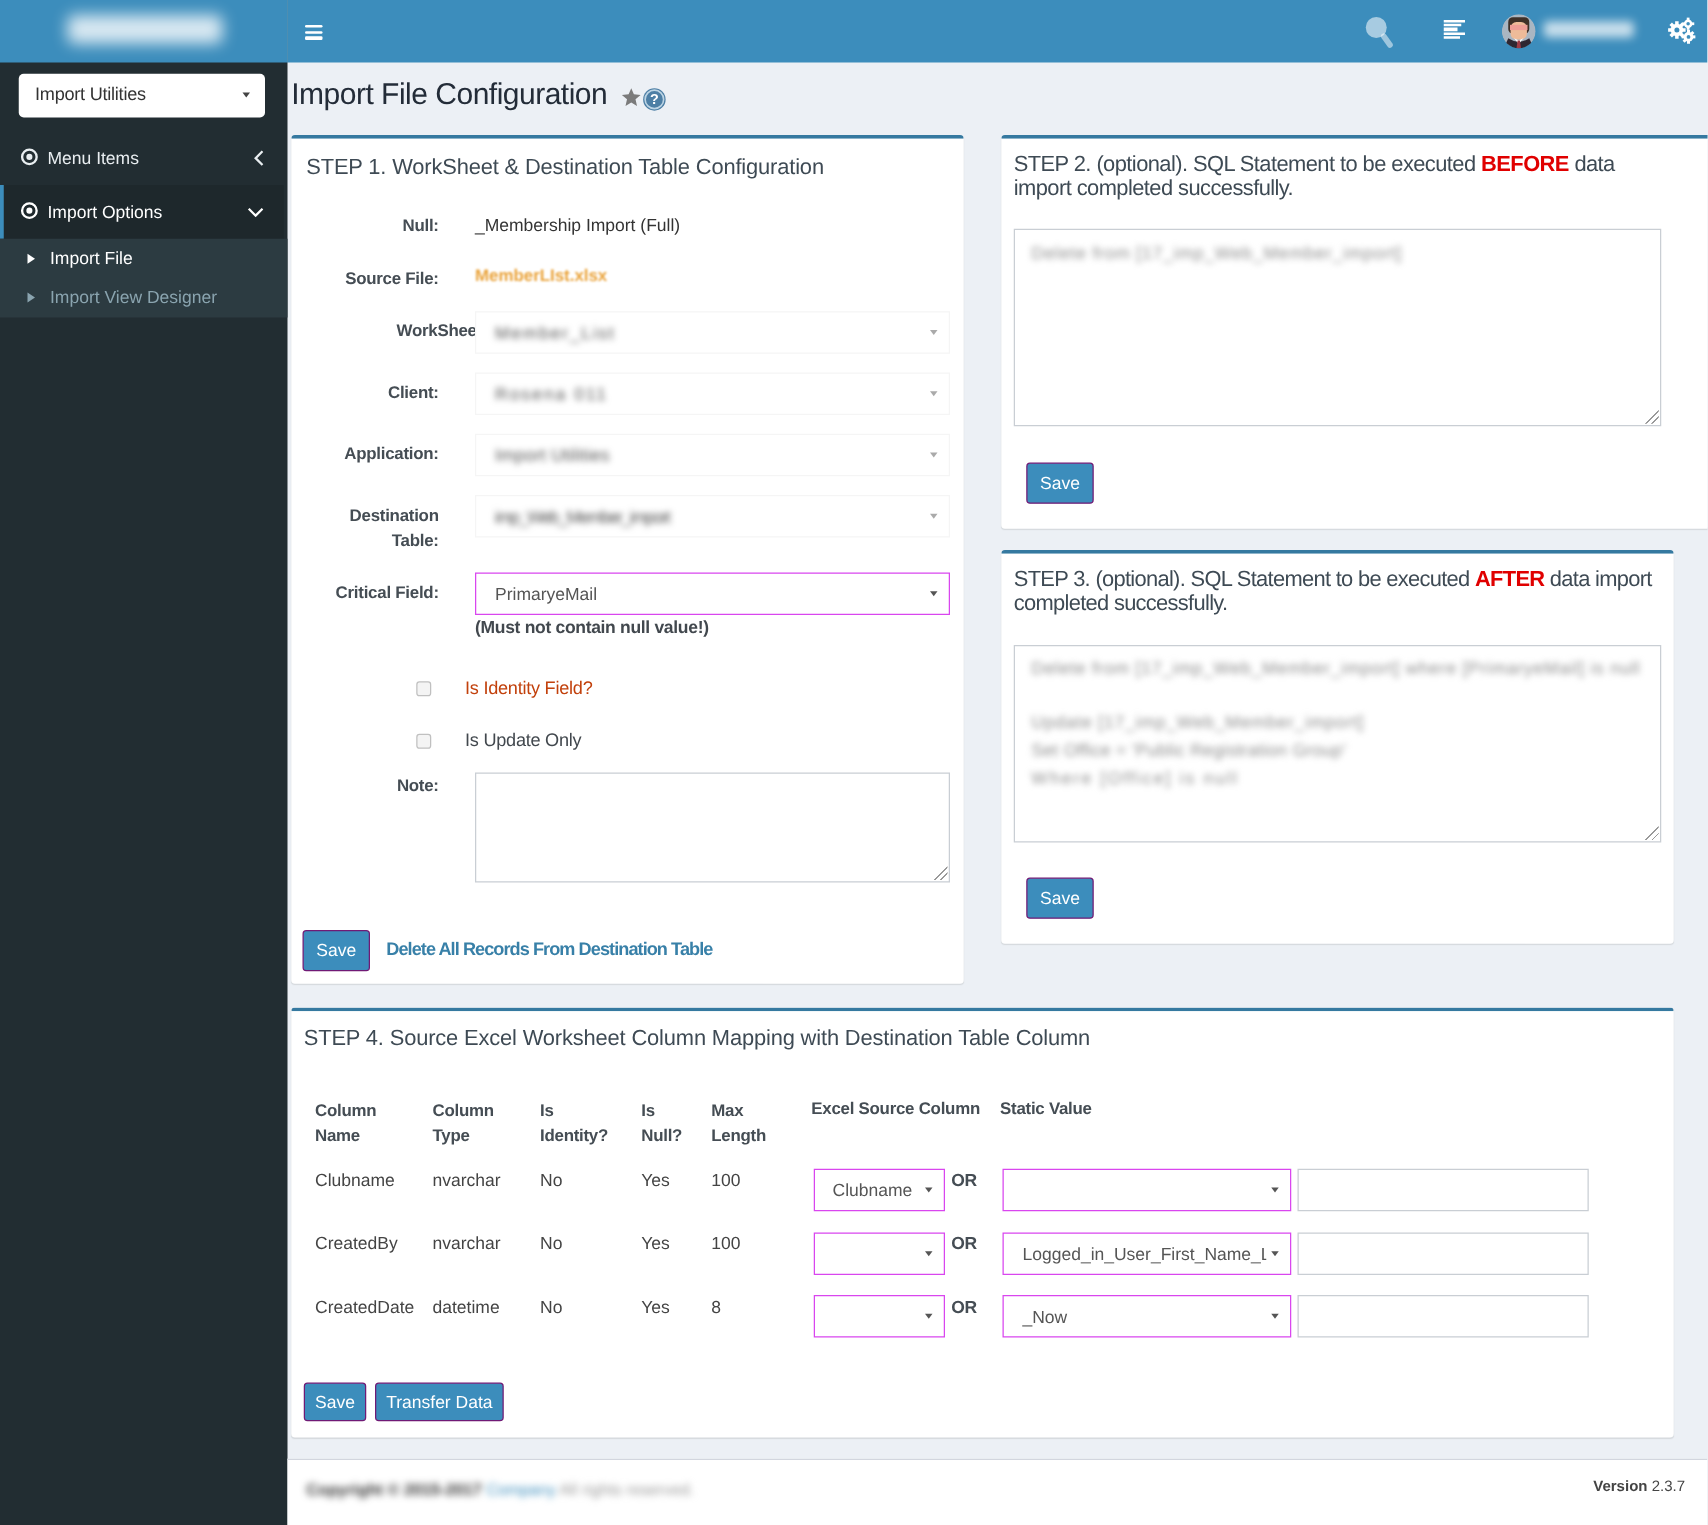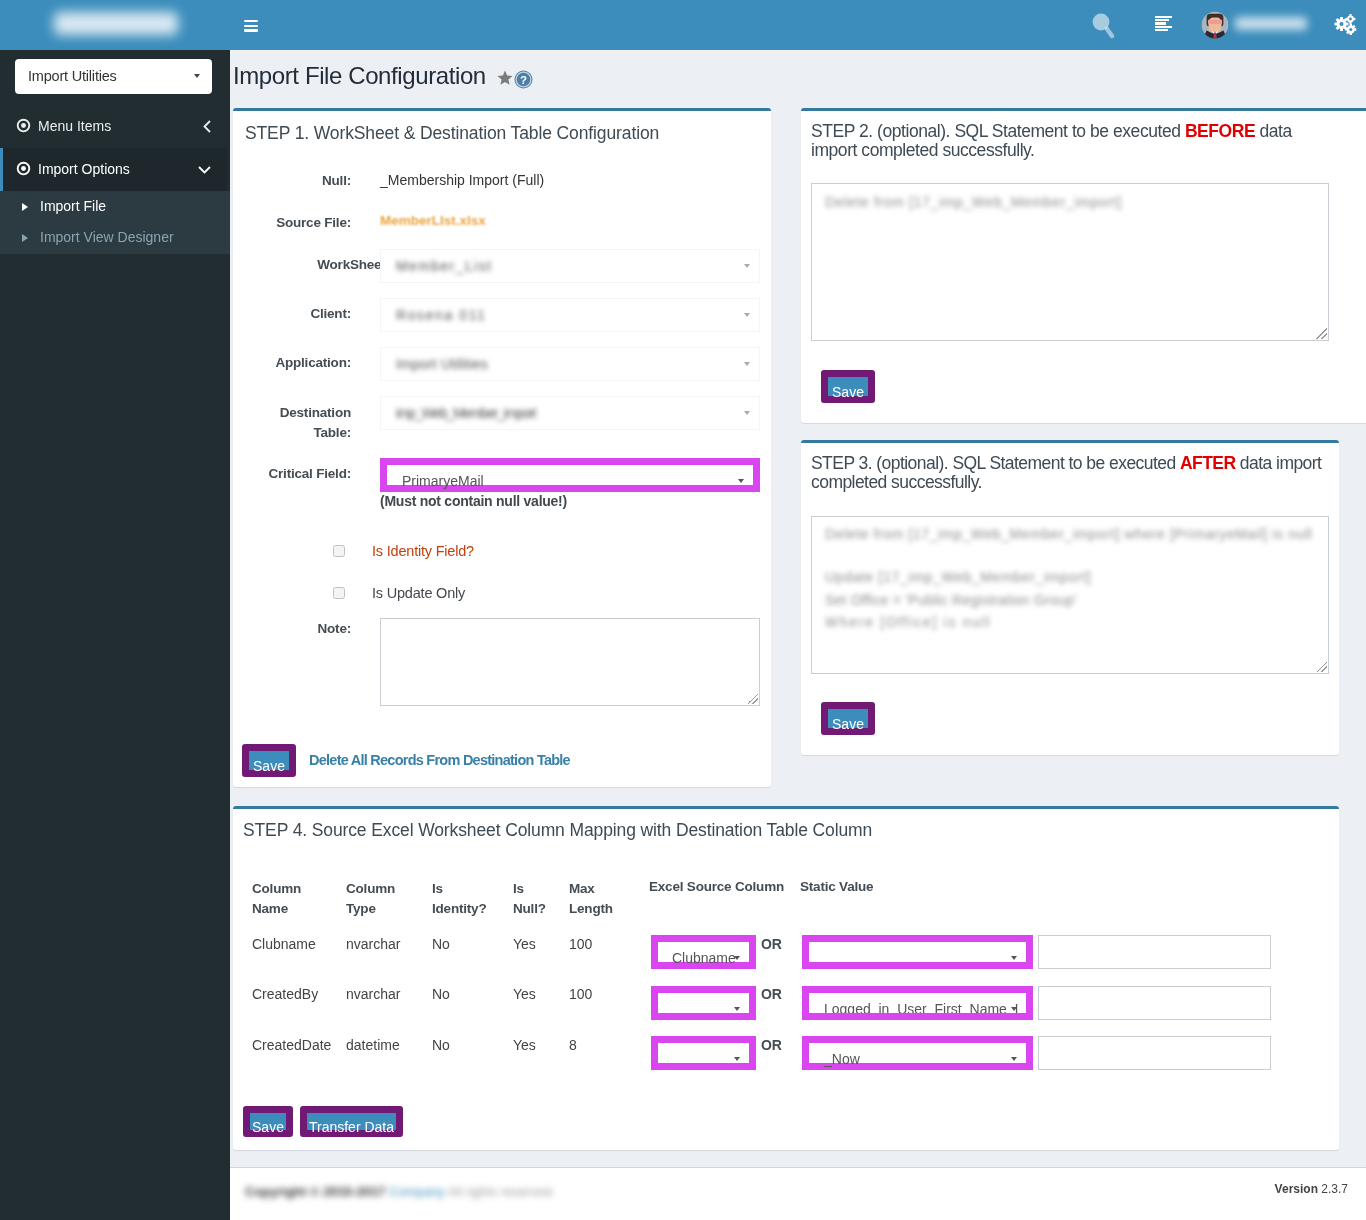--- a/index.html
+++ b/index.html
@@ -29,25 +29,25 @@
 #burger span { display:block; height:2.2px; background:#fff; margin-bottom:2.5px; border-radius:1px; }
 
 
 #content { position:absolute; left:218px; top:50px; width:1136px; height:1170px; }
 h1.title { position:absolute; left:15px; top:12px; font-size:24px; font-weight:normal; color:#232c38; letter-spacing:-0.4px; }
 .box { position:absolute; background:#fff; border-top:3px solid #3579a0; border-radius:3px; box-shadow:0 1px 1px rgba(0,0,0,0.1); }
 .box-title { position:absolute; font-size:17.5px; color:#3e4a54; letter-spacing:-0.12px; }
 .flabel { position:absolute; font-weight:bold; font-size:13.5px; color:#454d54; text-align:right; letter-spacing:-0.2px; }
 .sel { position:absolute; background:#fff; height:34px; }
 .sel-light { border:1px solid #f5f5f5; }
-.sel-dark { border:7px solid #d946ef; }
+.sel-dark { border:1px solid #d946ef; }
 .sel .val { position:absolute; left:15px; top:8px; font-size:14px; color:#555; }
 .sel .car { position:absolute; right:9px; top:14px; width:0; height:0; border-left:3.5px solid transparent; border-right:3.5px solid transparent; border-top:4.5px solid #555; }
 .blurtxt { filter:blur(2.6px); color:#8d8d8d; white-space:nowrap; }
-.btn { position:absolute; background:#3c8dbc; border:7px solid #701a75; border-radius:3px; color:#fff; font-size:14px; text-align:center; }
+.btn { position:absolute; background:#3c8dbc; border:1px solid #701a75; border-radius:3px; color:#fff; font-size:14px; text-align:center; }
 .ta { position:absolute; background:#fff; border:1px solid #c9ced4; overflow:hidden; }
 .rz { position:absolute; right:1px; bottom:1px; width:11px; height:11px; background:
   linear-gradient(135deg, transparent 0 50%, #999 50% 56%, transparent 56% 72%, #999 72% 78%, transparent 78%); }
 .cb { position:absolute; width:12px; height:12px; background:#f4f4f4; border:1px solid #c0c0c0; border-radius:2.5px; }
 .t4h { position:absolute; font-weight:bold; font-size:13.5px; color:#454d54; letter-spacing:-0.2px; }
 .t4c { position:absolute; font-size:14px; color:#444; }
 footer { position:absolute; left:230px; top:1167px; width:1136px; height:53px; background:#fff; border-top:1px solid #d2d6de; }
 </style>
 </head>
 <body>

